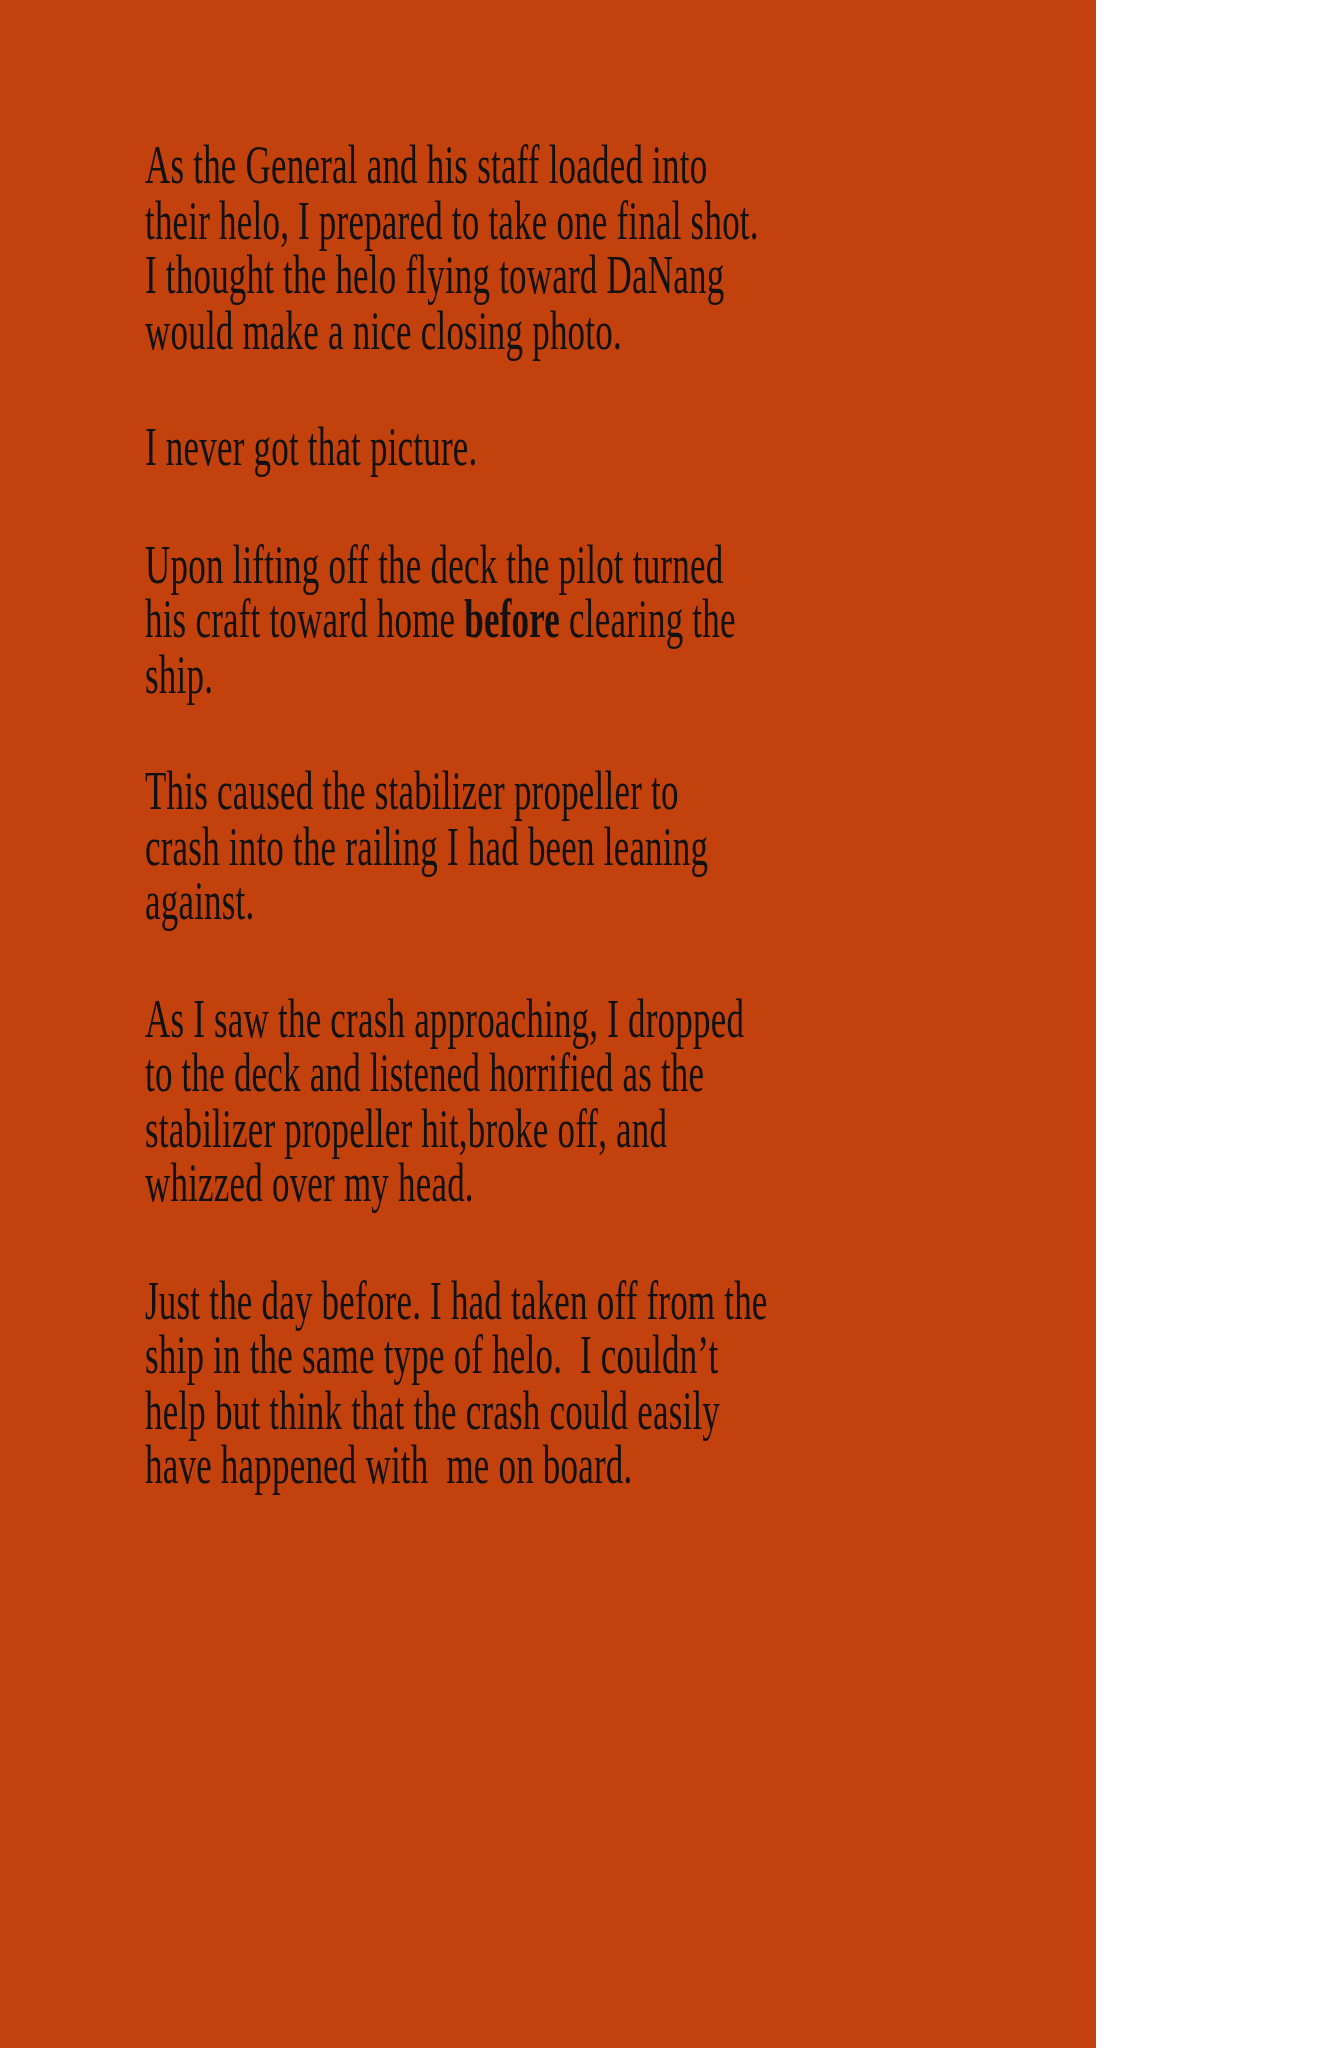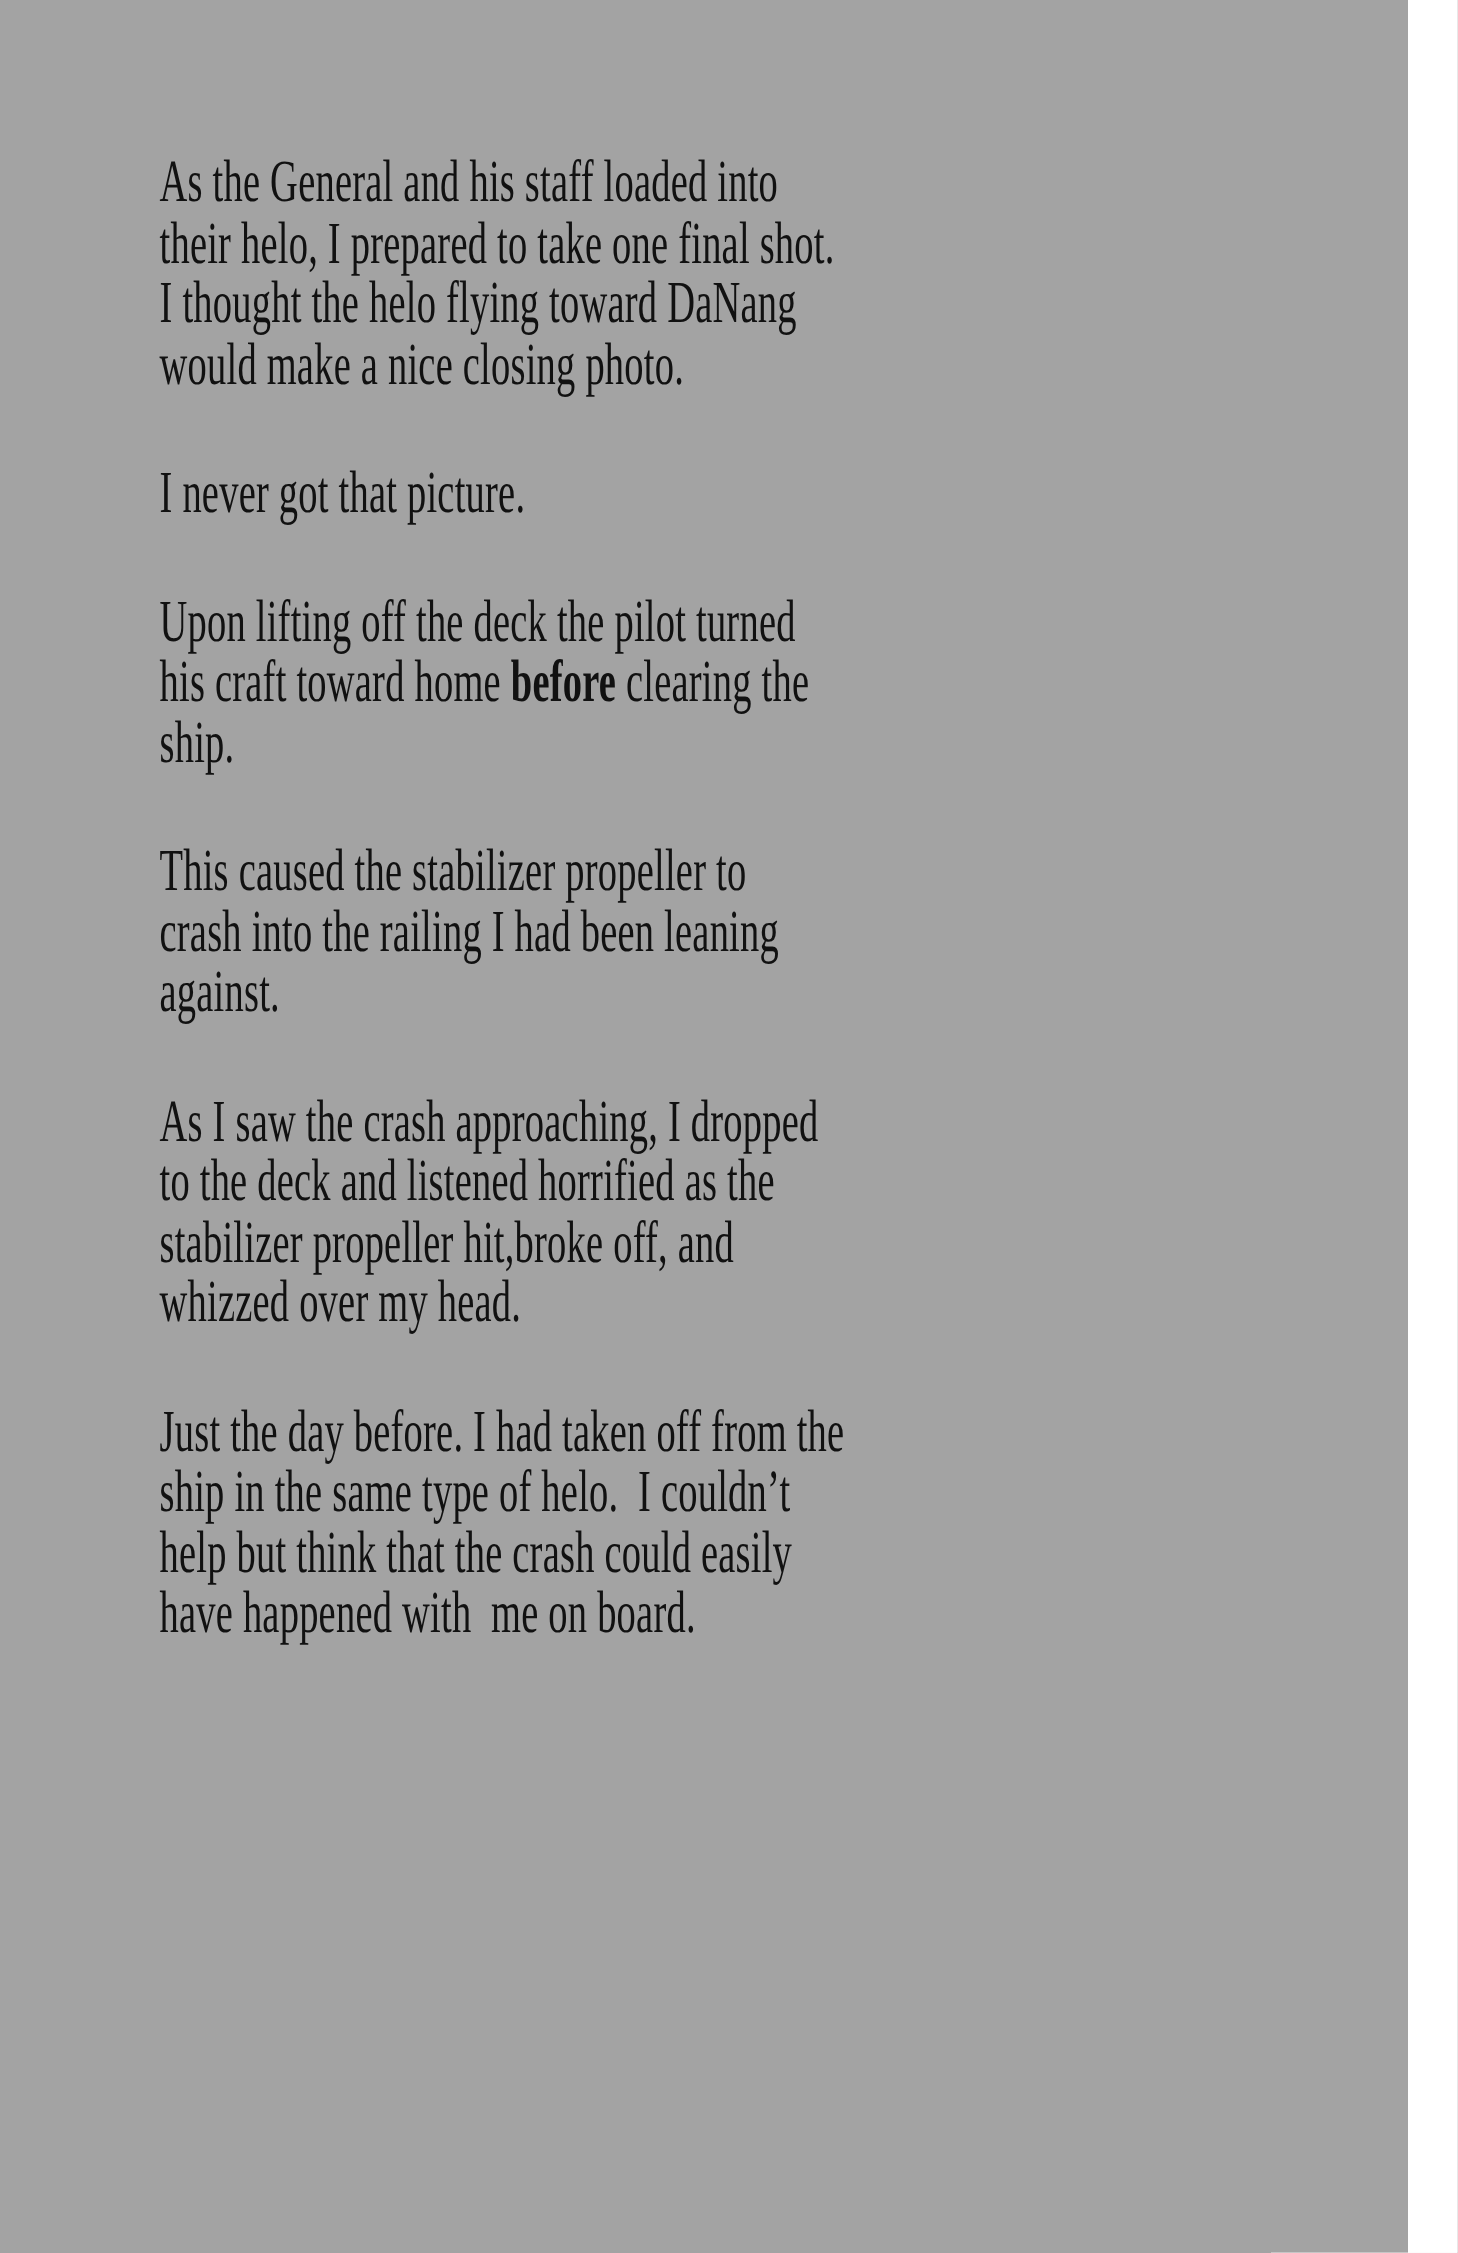--- a/index.html
+++ b/index.html
@@ -2,23 +2,23 @@
 <html><head>
 <meta charset="utf-8">
 <style>
   html, body {
     margin: 0;
     padding: 0;
     background: #ffffff;
   }
   .page {
     position: relative;
-    width: 1280px;
+    width: 1096px;
     height: 2048px;
-    background: #a3a3a3;
+    background: #c2410c;
     overflow: hidden;
     font-family: "Liberation Serif", "DejaVu Serif", serif;
   }
   .text-block {
     position: absolute;
     left: 145px;
     top: 138px;
     width: 810px;
     transform: scaleY(1.55);
     transform-origin: 0 0;

